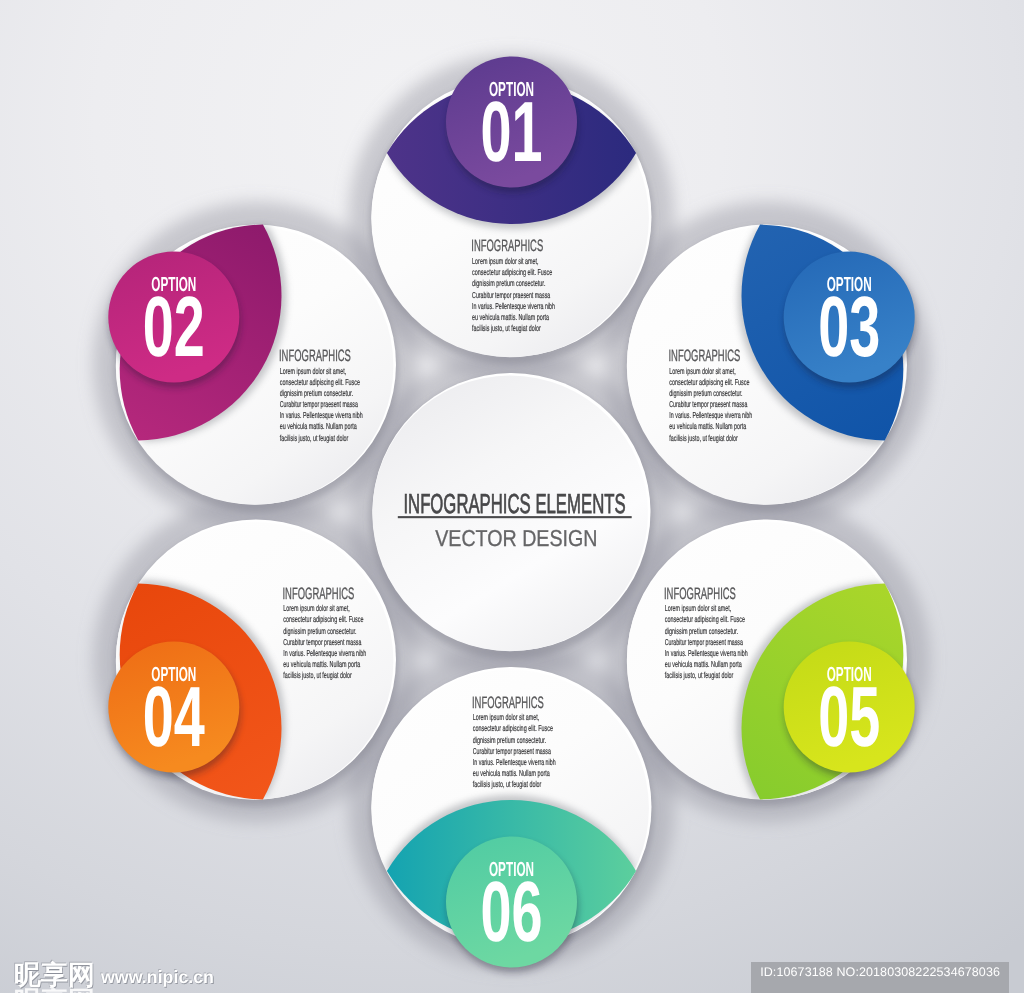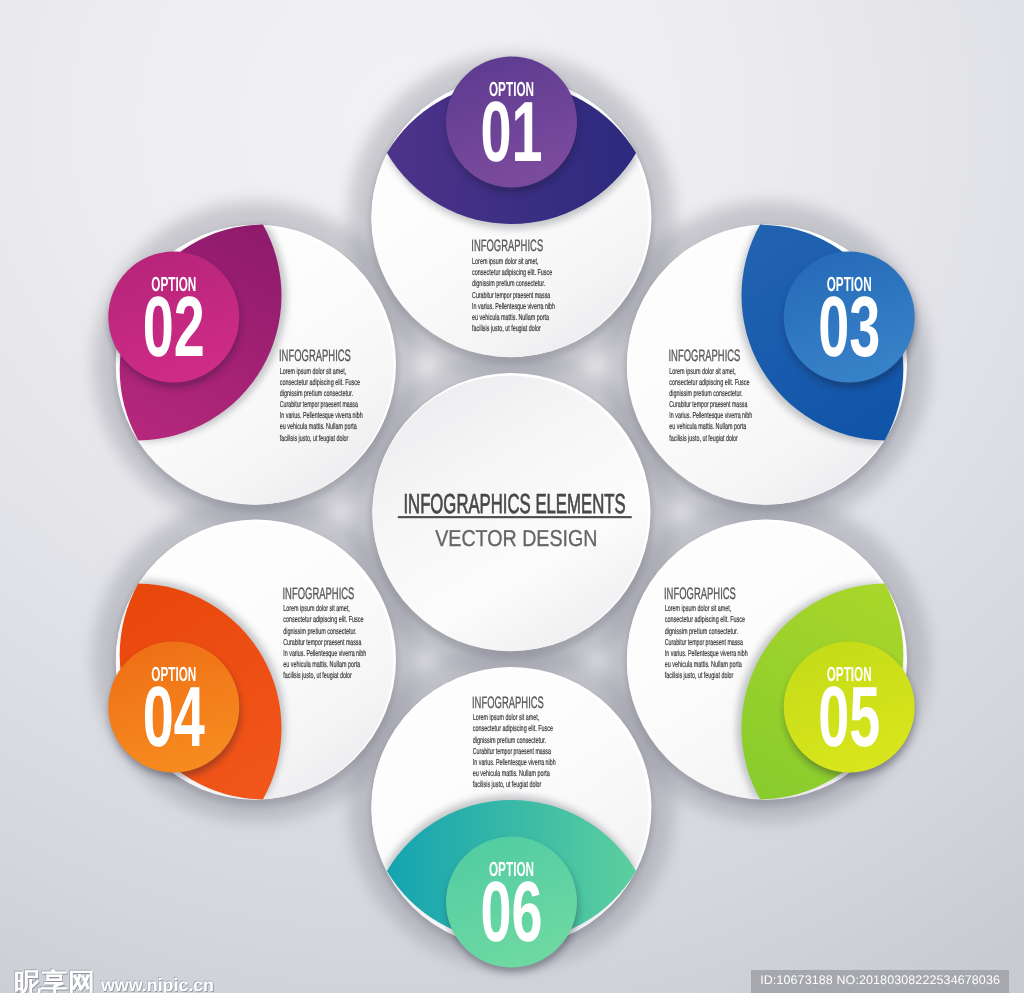--- a/index.html
+++ b/index.html
@@ -13,21 +13,21 @@
        transform:translateZ(0);}
 
   text{font-family:"Liberation Sans",sans-serif;}
   .sechead{font-size:16.5px;fill:#58585a;font-weight:400;stroke:#58585a;stroke-width:.33;}
   .bodyline{font-size:8.6px;fill:#343436;font-weight:400;stroke:#343436;stroke-width:.18;}
   .optlabel{font-size:20.4px;fill:#ffffff;font-weight:700;text-anchor:middle;}
   .optnum{font-size:85.5px;fill:#ffffff;font-weight:700;text-anchor:middle;}
   .ctitle{font-size:27.5px;fill:#48484a;font-weight:400;stroke:#48484a;stroke-width:.75;}
   .csub{font-size:23px;fill:#656567;font-weight:400;stroke:#656567;stroke-width:.3;}
 
-  .wmwrap{position:absolute;left:0;top:8px;width:1024px;height:842px;}
+  .wmwrap{position:absolute;left:0;top:0;width:1024px;height:842px;}
   .wmlogo{position:absolute;left:14px;top:962px;font-size:27px;font-weight:700;
           line-height:27px;color:#ffffff;font-family:"DejaVu Sans",sans-serif;
           text-shadow:.8px .8px 0 rgba(135,139,148,.85),-.8px -.8px 0 rgba(135,139,148,.55);}
   .wmsite{position:absolute;left:101px;top:967px;font-size:17.8px;font-weight:700;
           line-height:20px;color:#ffffff;letter-spacing:0;
           text-shadow:.8px .8px 0 rgba(135,139,148,.8),-.7px -.7px 0 rgba(135,139,148,.5);}
   .wmghost2{position:absolute;left:14px;top:988px;font-size:27px;font-weight:700;
           line-height:27px;color:rgba(255,255,255,.85);font-family:"DejaVu Sans",sans-serif;}
   .idbox{position:absolute;right:15px;top:962px;background:#a6a8ad;color:#fff;
          font-size:12.5px;padding:3px 9px 16px;letter-spacing:.1px;white-space:nowrap;}

